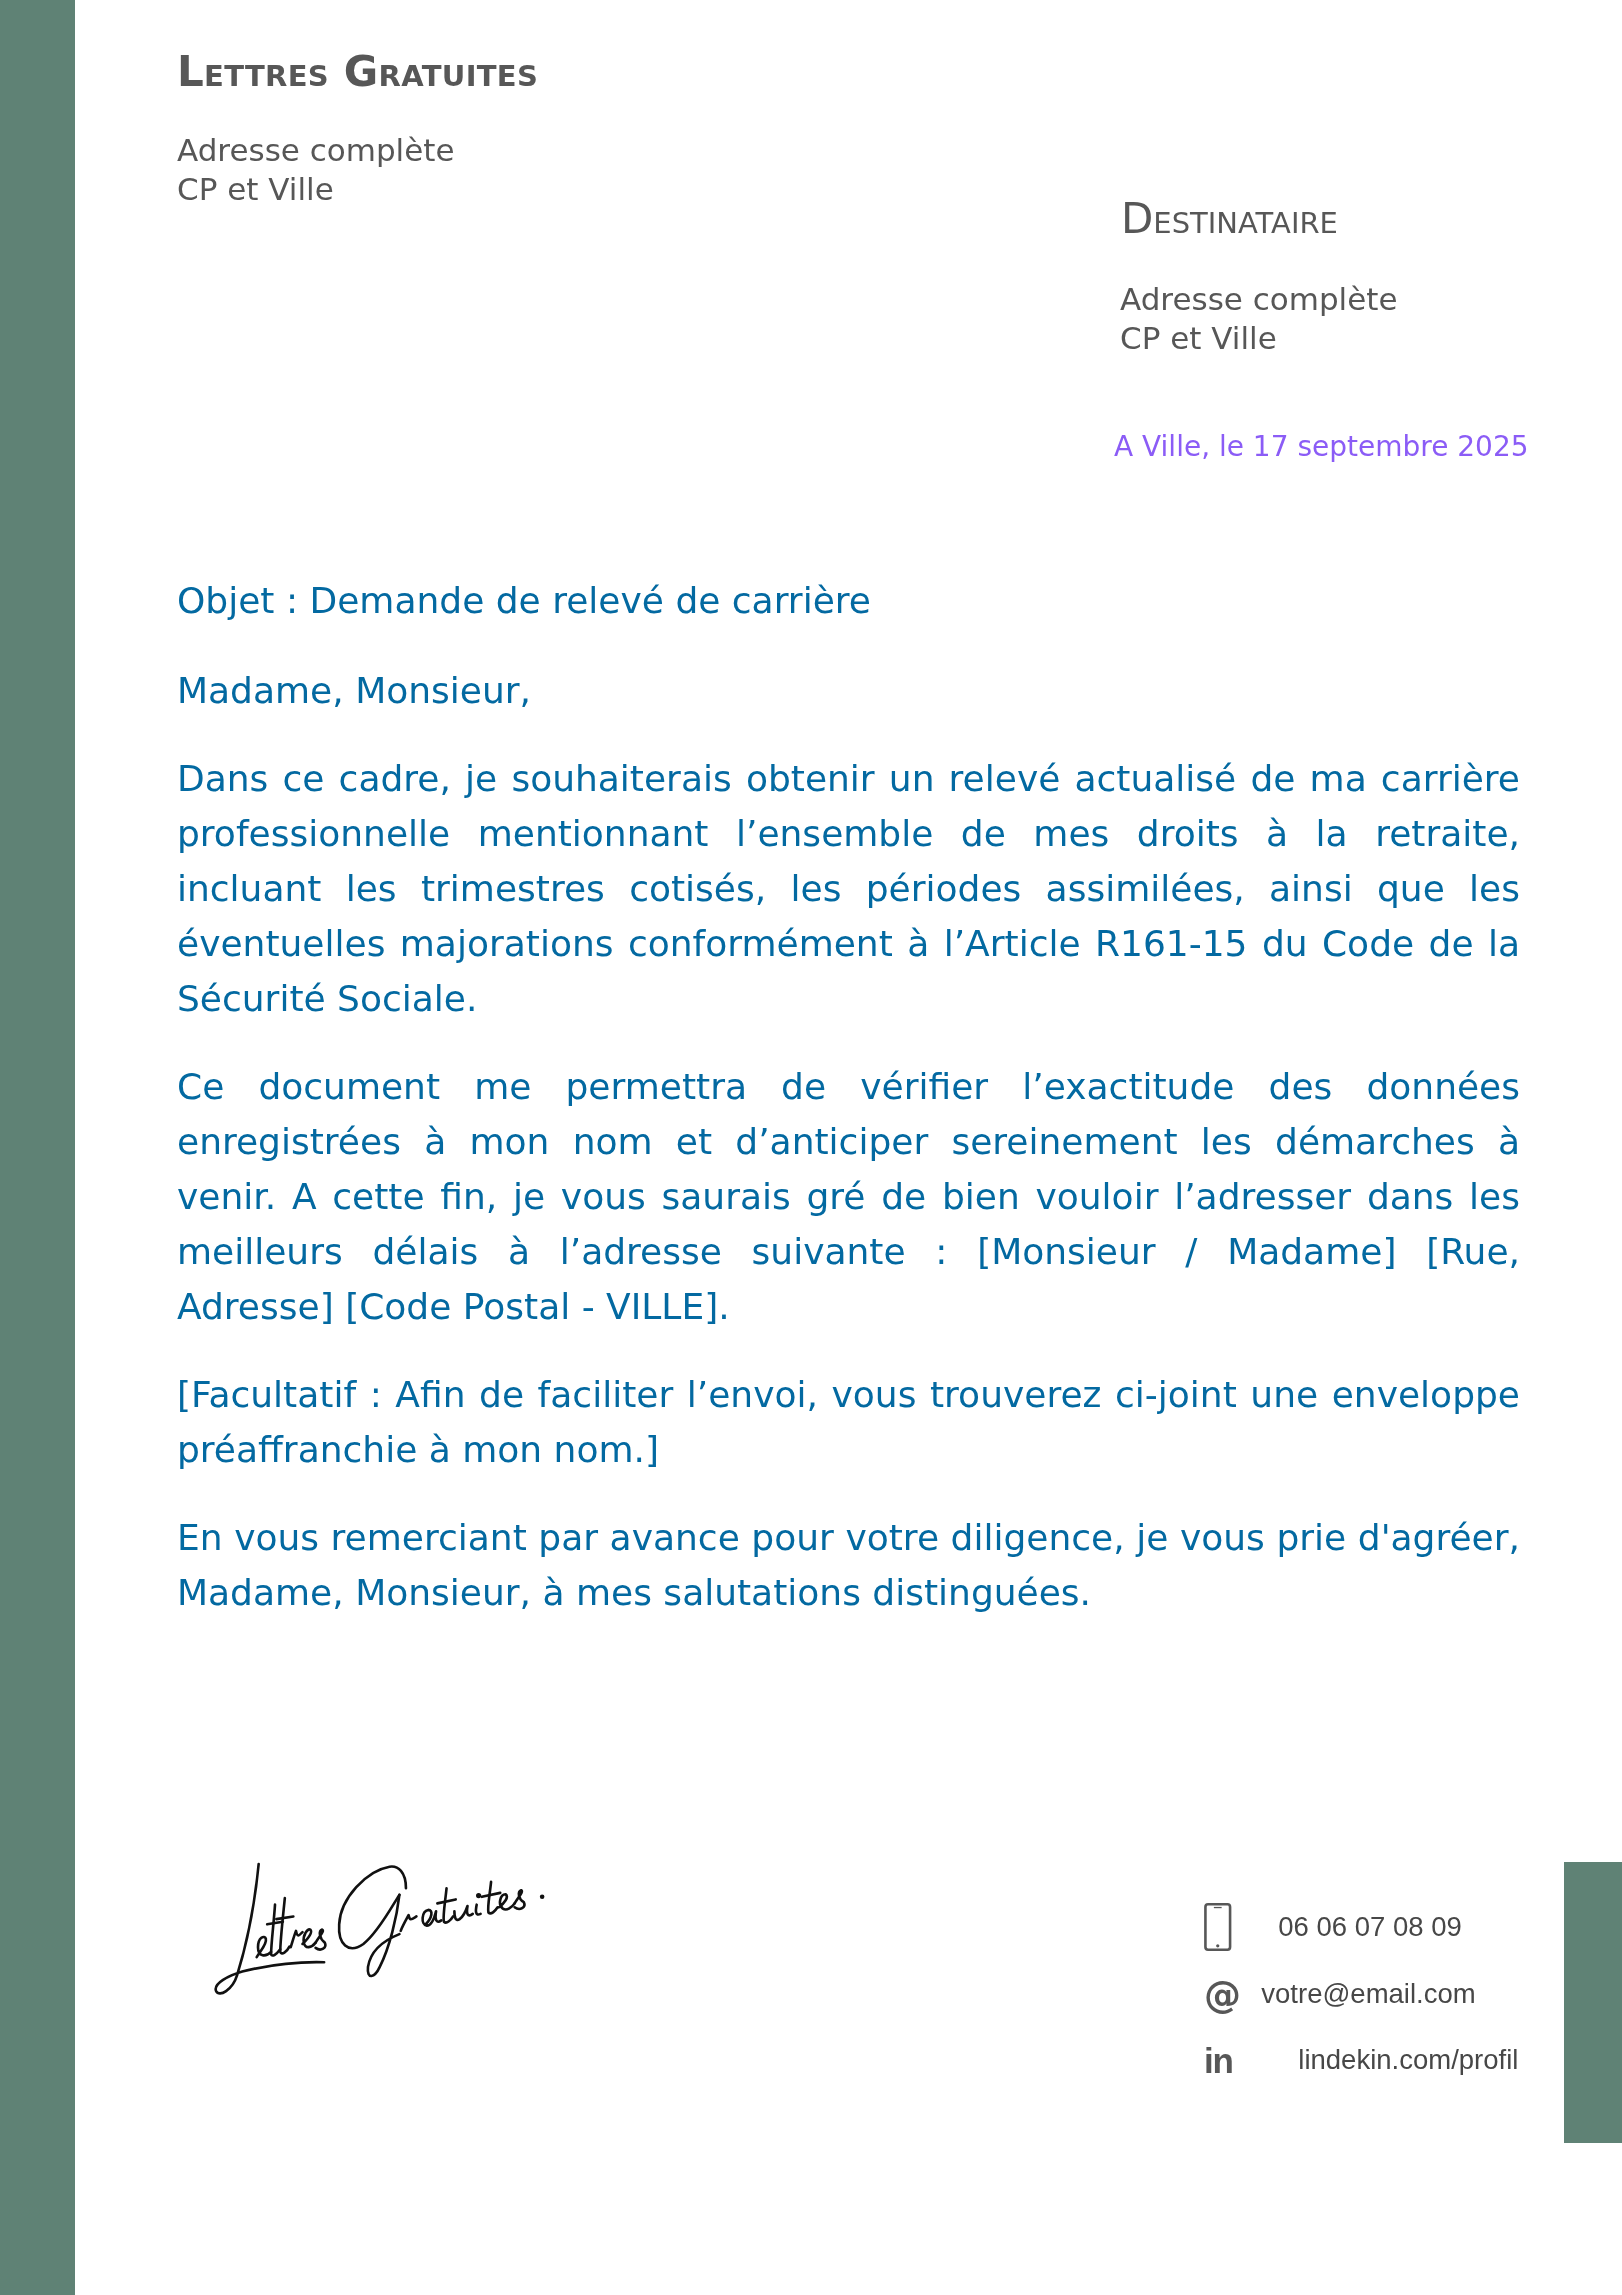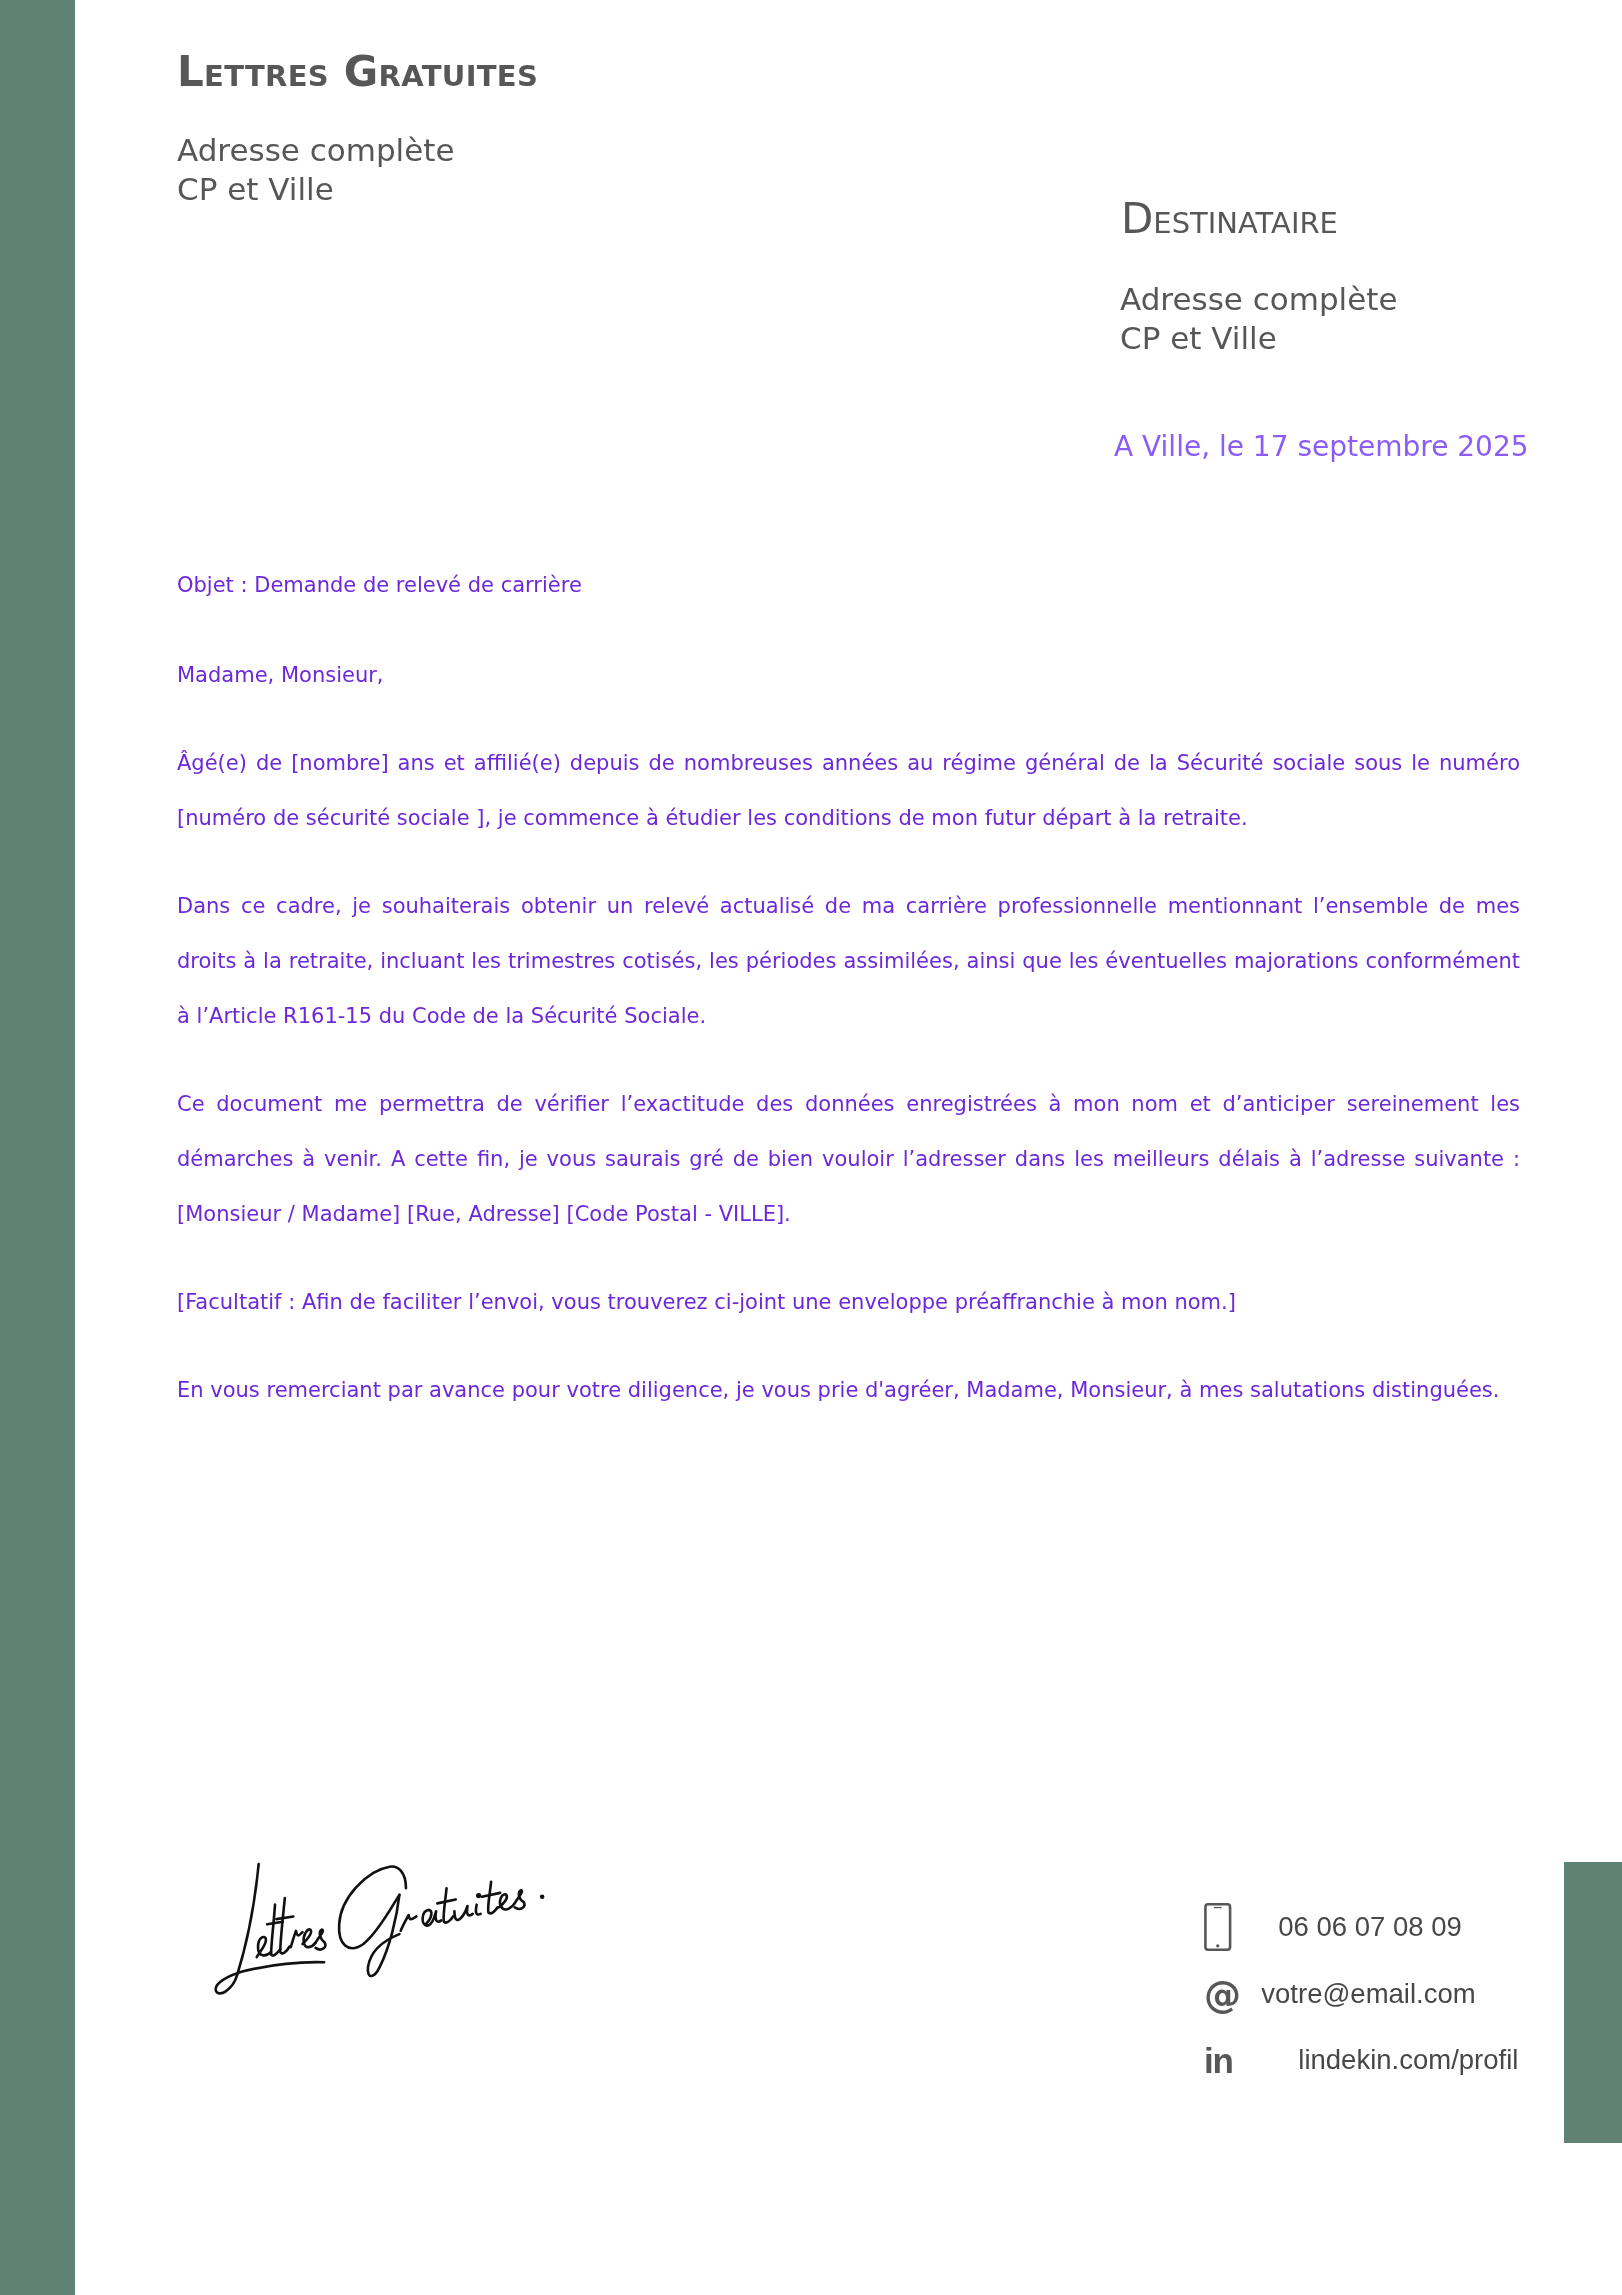--- a/index.html
+++ b/index.html
@@ -29,22 +29,22 @@
   .recipient-address {
     position: absolute; left: 1120px; top: 280px;
     font-size: 31px; line-height: 39px; color: #575757; white-space: nowrap;
   }
   .date-line {
     position: absolute; left: 1114px; top: 427px;
     font-size: 28px; line-height: 39px; color: #8b5cf6; white-space: nowrap;
   }
 
   .body-block {
-    position: absolute; left: 177px; top: 558px; width: 1343px;
-    font-size: 21px; color: #6d28d9;
+    position: absolute; left: 177px; top: 573px; width: 1343px;
+    font-size: 36px; color: #0369a1;
   }
   .body-block p {
     margin: 0; line-height: 55px; text-align: justify; text-align-last: left;
   }
   .objet { margin-bottom: 35px !important; }
   .salutation { margin-bottom: 33px !important; }
   .para { margin-bottom: 33px !important; }
 
   .signature {
     position: absolute; left: 203px; top: 1826px; width: 419px; height: 177px;
@@ -76,21 +76,20 @@
 <div class="recipient-address">
   <div>Adresse complète</div>
   <div>CP et Ville</div>
 </div>
 
 <div class="date-line">A Ville, le 17 septembre 2025</div>
 
 <div class="body-block">
   <p class="objet">Objet : Demande de relevé de carrière</p>
   <p class="salutation">Madame, Monsieur,</p>
-  <p class="para">Âgé(e) de [nombre] ans et affilié(e) depuis de nombreuses années au régime général de la Sécurité sociale sous le numéro [numéro de sécurité sociale ], je commence à étudier les conditions de mon futur départ à la retraite.</p>
   <p class="para">Dans ce cadre, je souhaiterais obtenir un relevé actualisé de ma carrière professionnelle mentionnant l’ensemble de mes droits à la retraite, incluant les trimestres cotisés, les périodes assimilées, ainsi que les éventuelles majorations conformément à l’Article R161-15 du Code de la Sécurité Sociale.</p>
   <p class="para">Ce document me permettra de vérifier l’exactitude des données enregistrées à mon nom et d’anticiper sereinement les démarches à venir. A cette fin, je vous saurais gré de bien vouloir l’adresser dans les meilleurs délais à l’adresse suivante : [Monsieur / Madame] [Rue, Adresse] [Code Postal - VILLE].</p>
   <p class="para">[Facultatif : Afin de faciliter l’envoi, vous trouverez ci-joint une enveloppe préaffranchie à mon nom.]</p>
   <p class="para">En vous remerciant par avance pour votre diligence, je vous prie d'agréer, Madame, Monsieur, à mes salutations distinguées.</p>
 </div>
 
 <div class="signature">
   <svg viewBox="0 0 640 270" fill="none" stroke="#111" stroke-width="4" stroke-linecap="round" stroke-linejoin="round">
     <title>Lettres Gratuites.</title>
 

